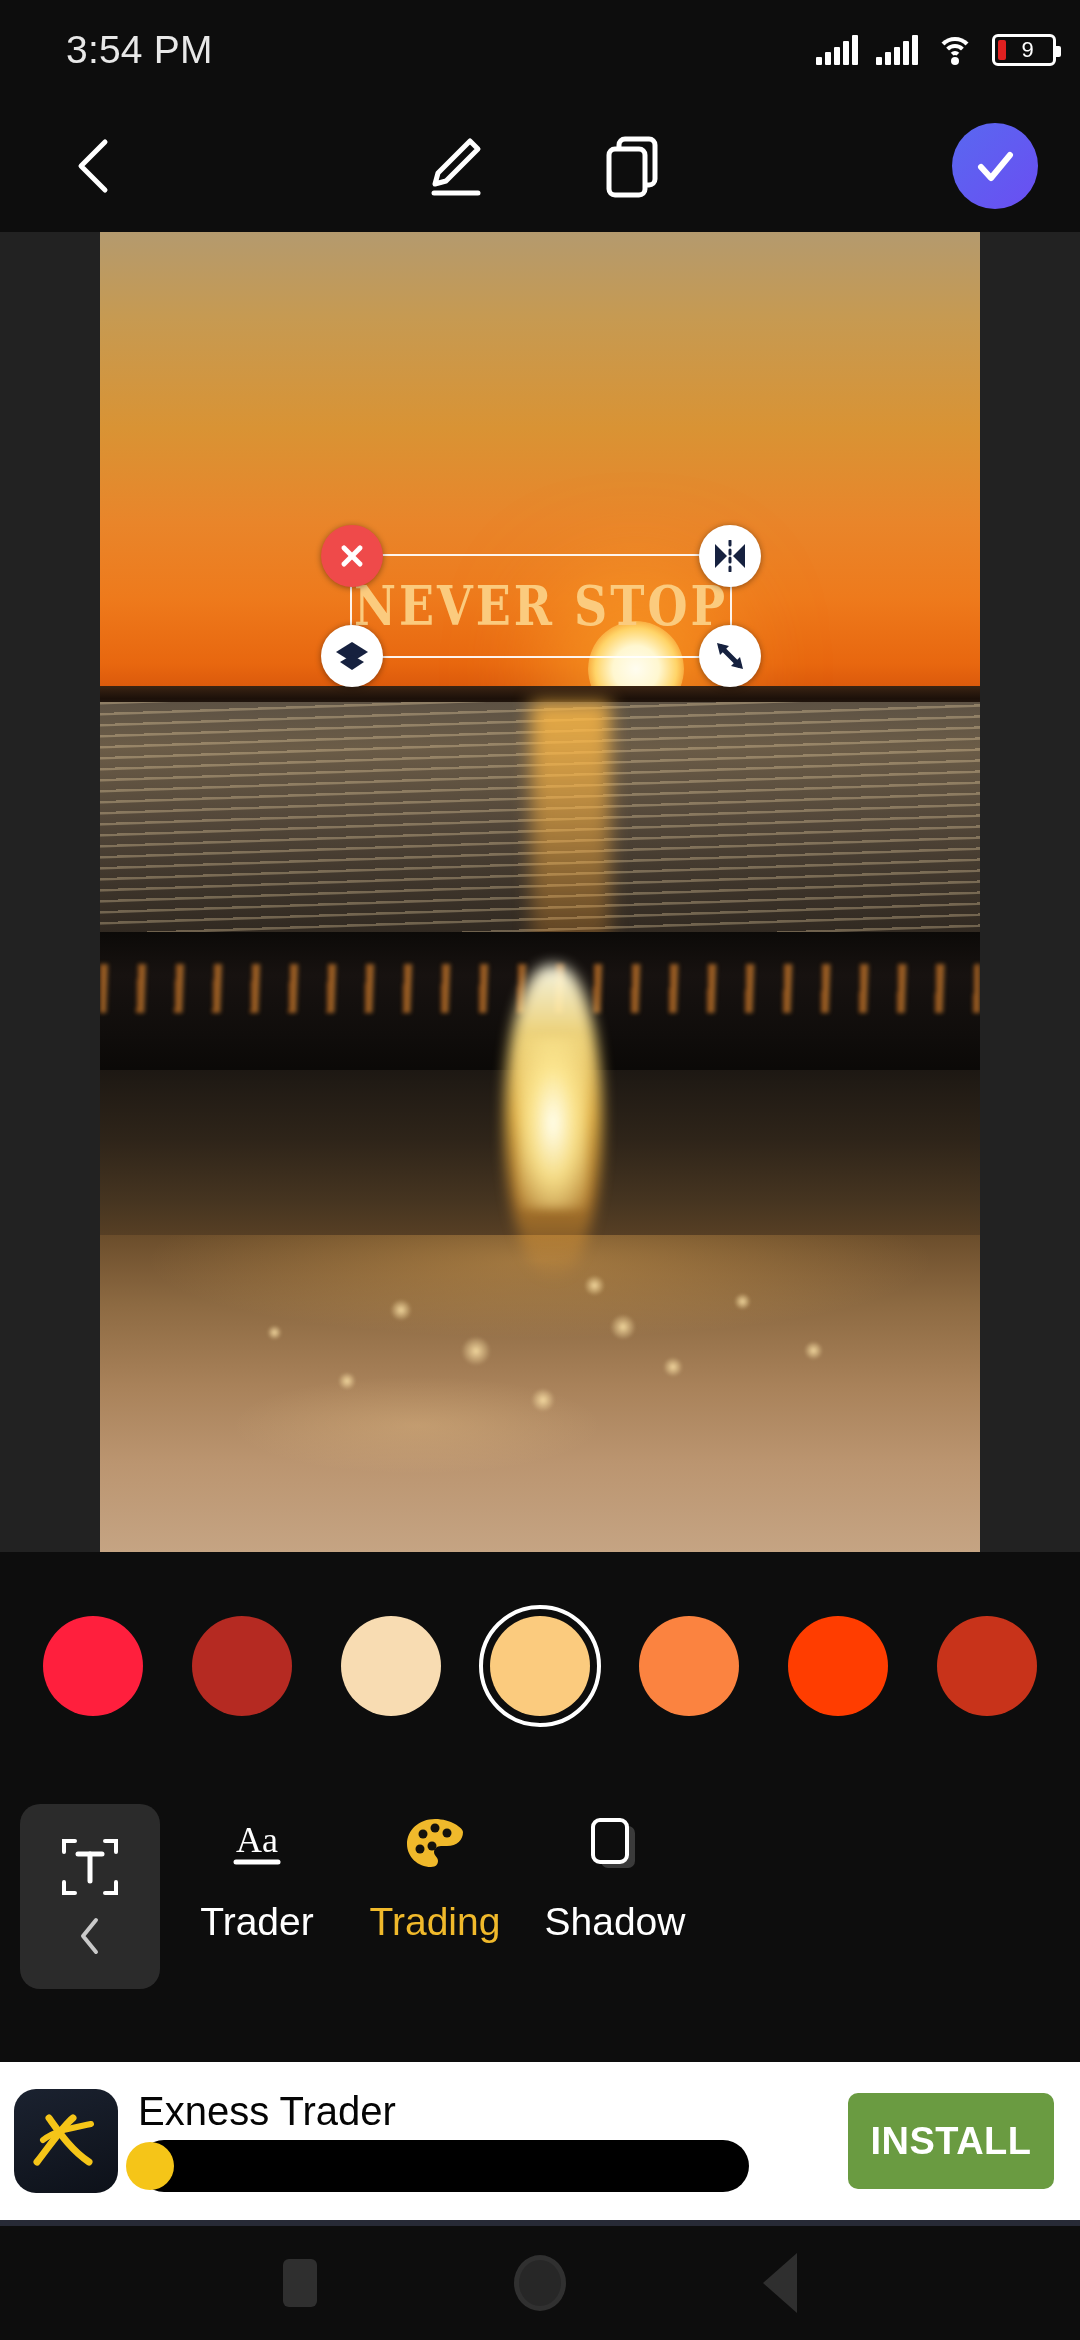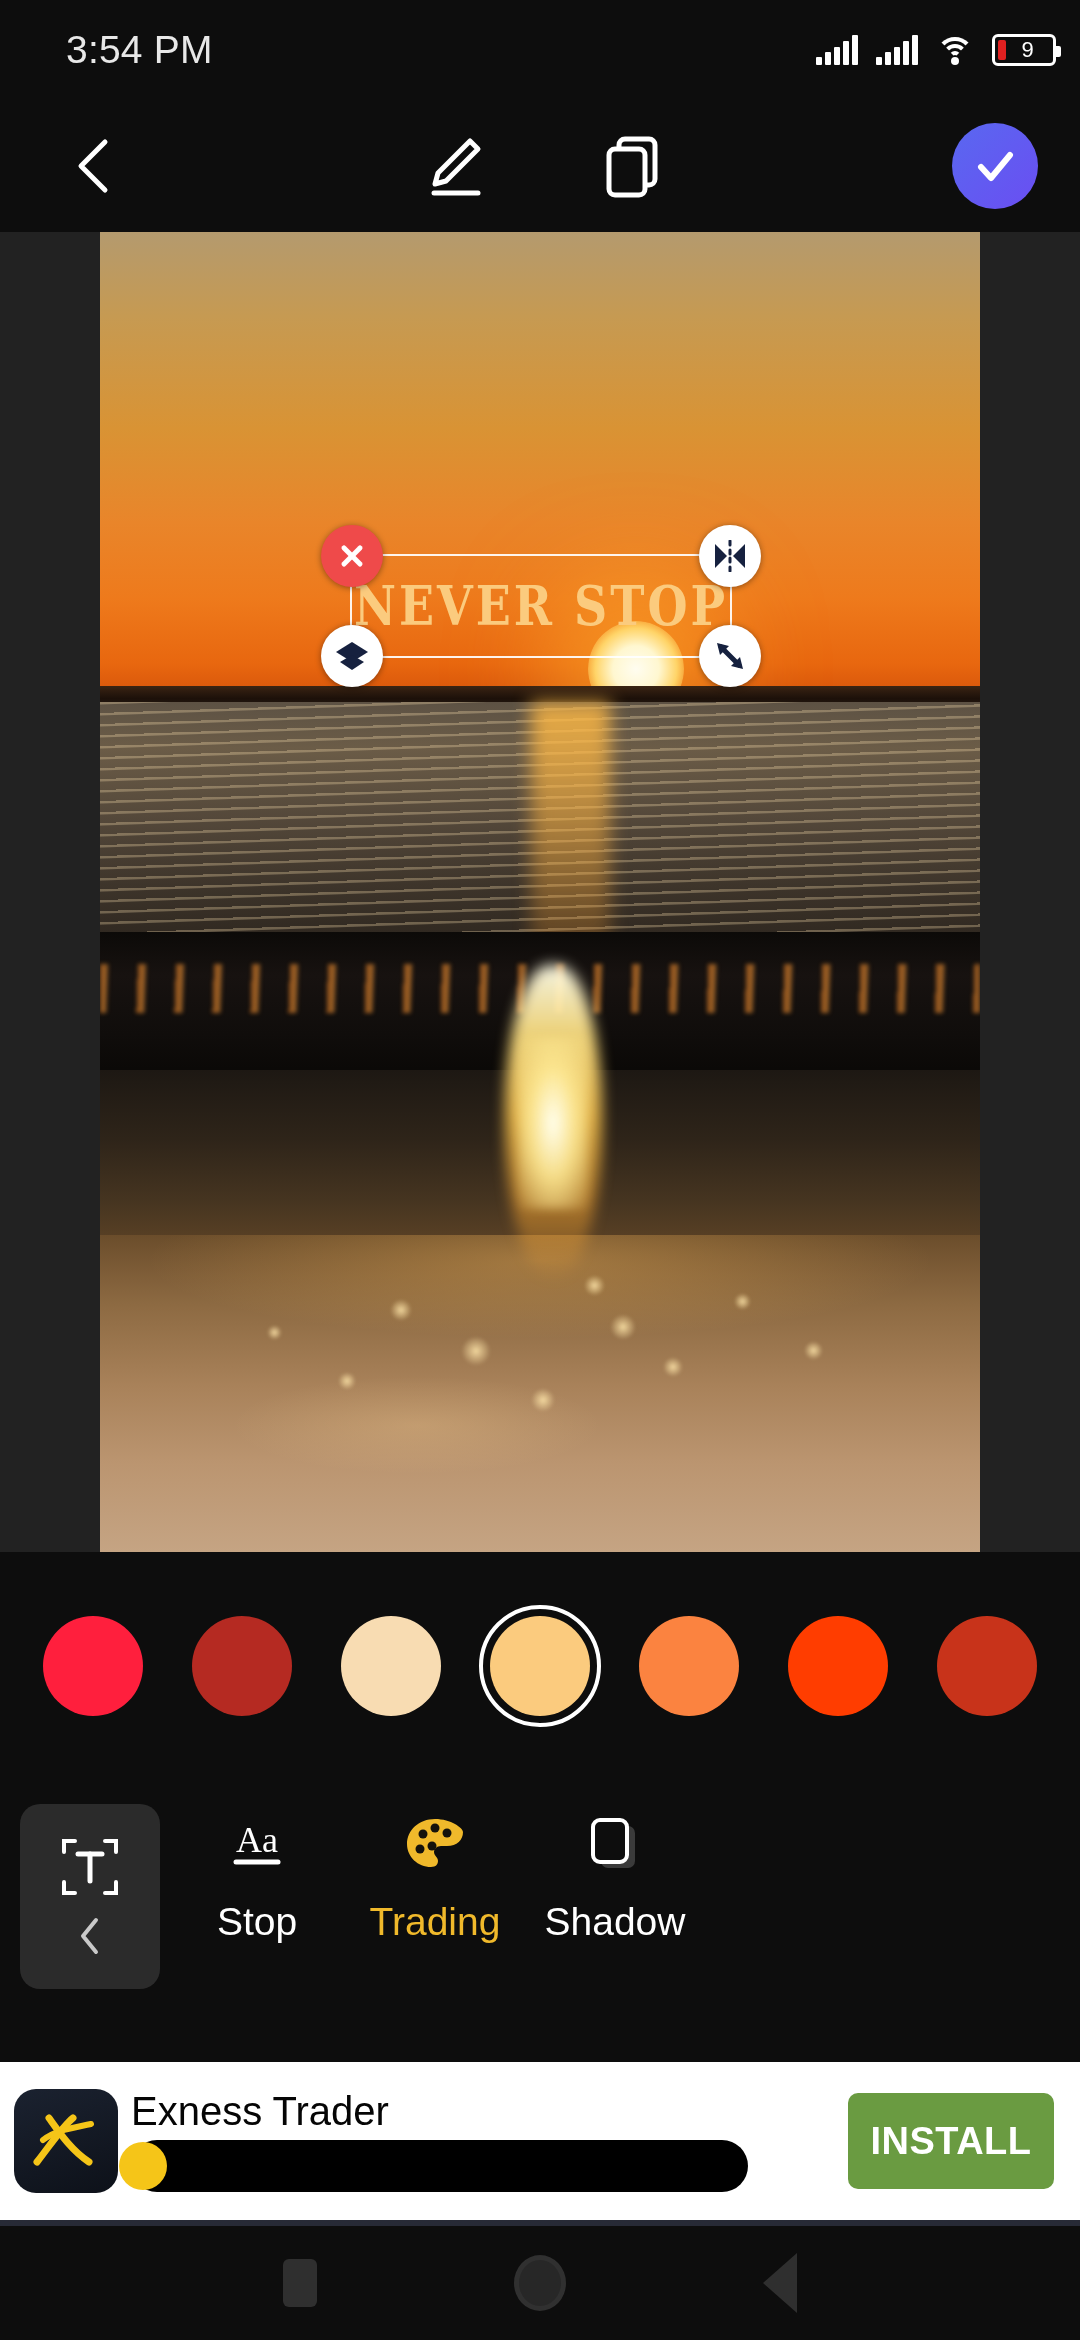--- a/index.html
+++ b/index.html
@@ -143,21 +143,21 @@
   .tool-ico { height:58px; display:flex; align-items:center; justify-content:center; }
   .tool-lbl { font-size:39px; color:#ffffff; font-weight:400; white-space:nowrap; }
   .tool-lbl.act { color:#F0B92B; }
 
   
   .ad { position:absolute; top:2062px; left:0; width:1080px; height:158px;
     background:#ffffff; display:flex; align-items:center; padding:0 14px; }
   .ad-icon { width:104px; height:104px; border-radius:22px; flex:none;
     background:linear-gradient(160deg,#1b2230 0%,#0d1119 100%);
     display:flex; align-items:center; justify-content:center; }
-  .ad-mid { flex:1; padding-left:13px; min-width:0; }
+  .ad-mid { flex:1; padding-left:20px; min-width:0; }
   .ad-title { font-size:40px; color:#050505; line-height:1.05; font-weight:400; }
   .ad-bar { margin-top:8px; height:52px; border-radius:26px;
     background:#000; width:86%; position:relative; }
   .ad-bar:before { content:""; position:absolute; left:-12px; top:2px;
     width:48px; height:48px; border-radius:50%; background:#F5C518; }
   .ad-sub { margin-top:6px; font-size:22px; color:#6b6b6b; }
   .ad-install { flex:none; width:206px; height:96px; background:#6A9B41;
     border-radius:10px; color:#fff; font-size:38px; font-weight:700;
     display:flex; align-items:center; justify-content:center;
     letter-spacing:.5px; cursor:pointer; margin-right:12px; }
@@ -346,21 +346,21 @@
       </svg>
     </div>
 
     <div class="tool" style="left:172px">
       <div class="tool-ico">
         <svg width="70" height="58" viewBox="0 0 70 58">
           <text x="35" y="36" font-family="Liberation Serif, serif" font-size="36" fill="#ffffff" text-anchor="middle">Aa</text>
           <line x1="14" y1="46" x2="56" y2="46" stroke="#ffffff" stroke-width="5" stroke-linecap="round"></line>
         </svg>
       </div>
-      <div class="tool-lbl">Stop</div>
+      <div class="tool-lbl">Trader</div>
     </div>
 
     <div class="tool" style="left:350px">
       <div class="tool-ico">
         <svg width="62" height="58" viewBox="0 0 62 58">
           <path d="M31 3C15 3 3 14 3 28c0 13 11 23 24 23 5 0 7-3 7-6 0-4-4-5-4-9 0-3 3-6 7-6h6c10 0 16-6 16-14C59 12 47 3 31 3z" fill="#F0B92B"></path>
           <circle cx="19" cy="18" r="4.5" fill="#14120c"></circle>
           <circle cx="31" cy="12" r="4.5" fill="#14120c"></circle>
           <circle cx="43" cy="17" r="4.5" fill="#14120c"></circle>
           <circle cx="16" cy="33" r="4.5" fill="#14120c"></circle>

